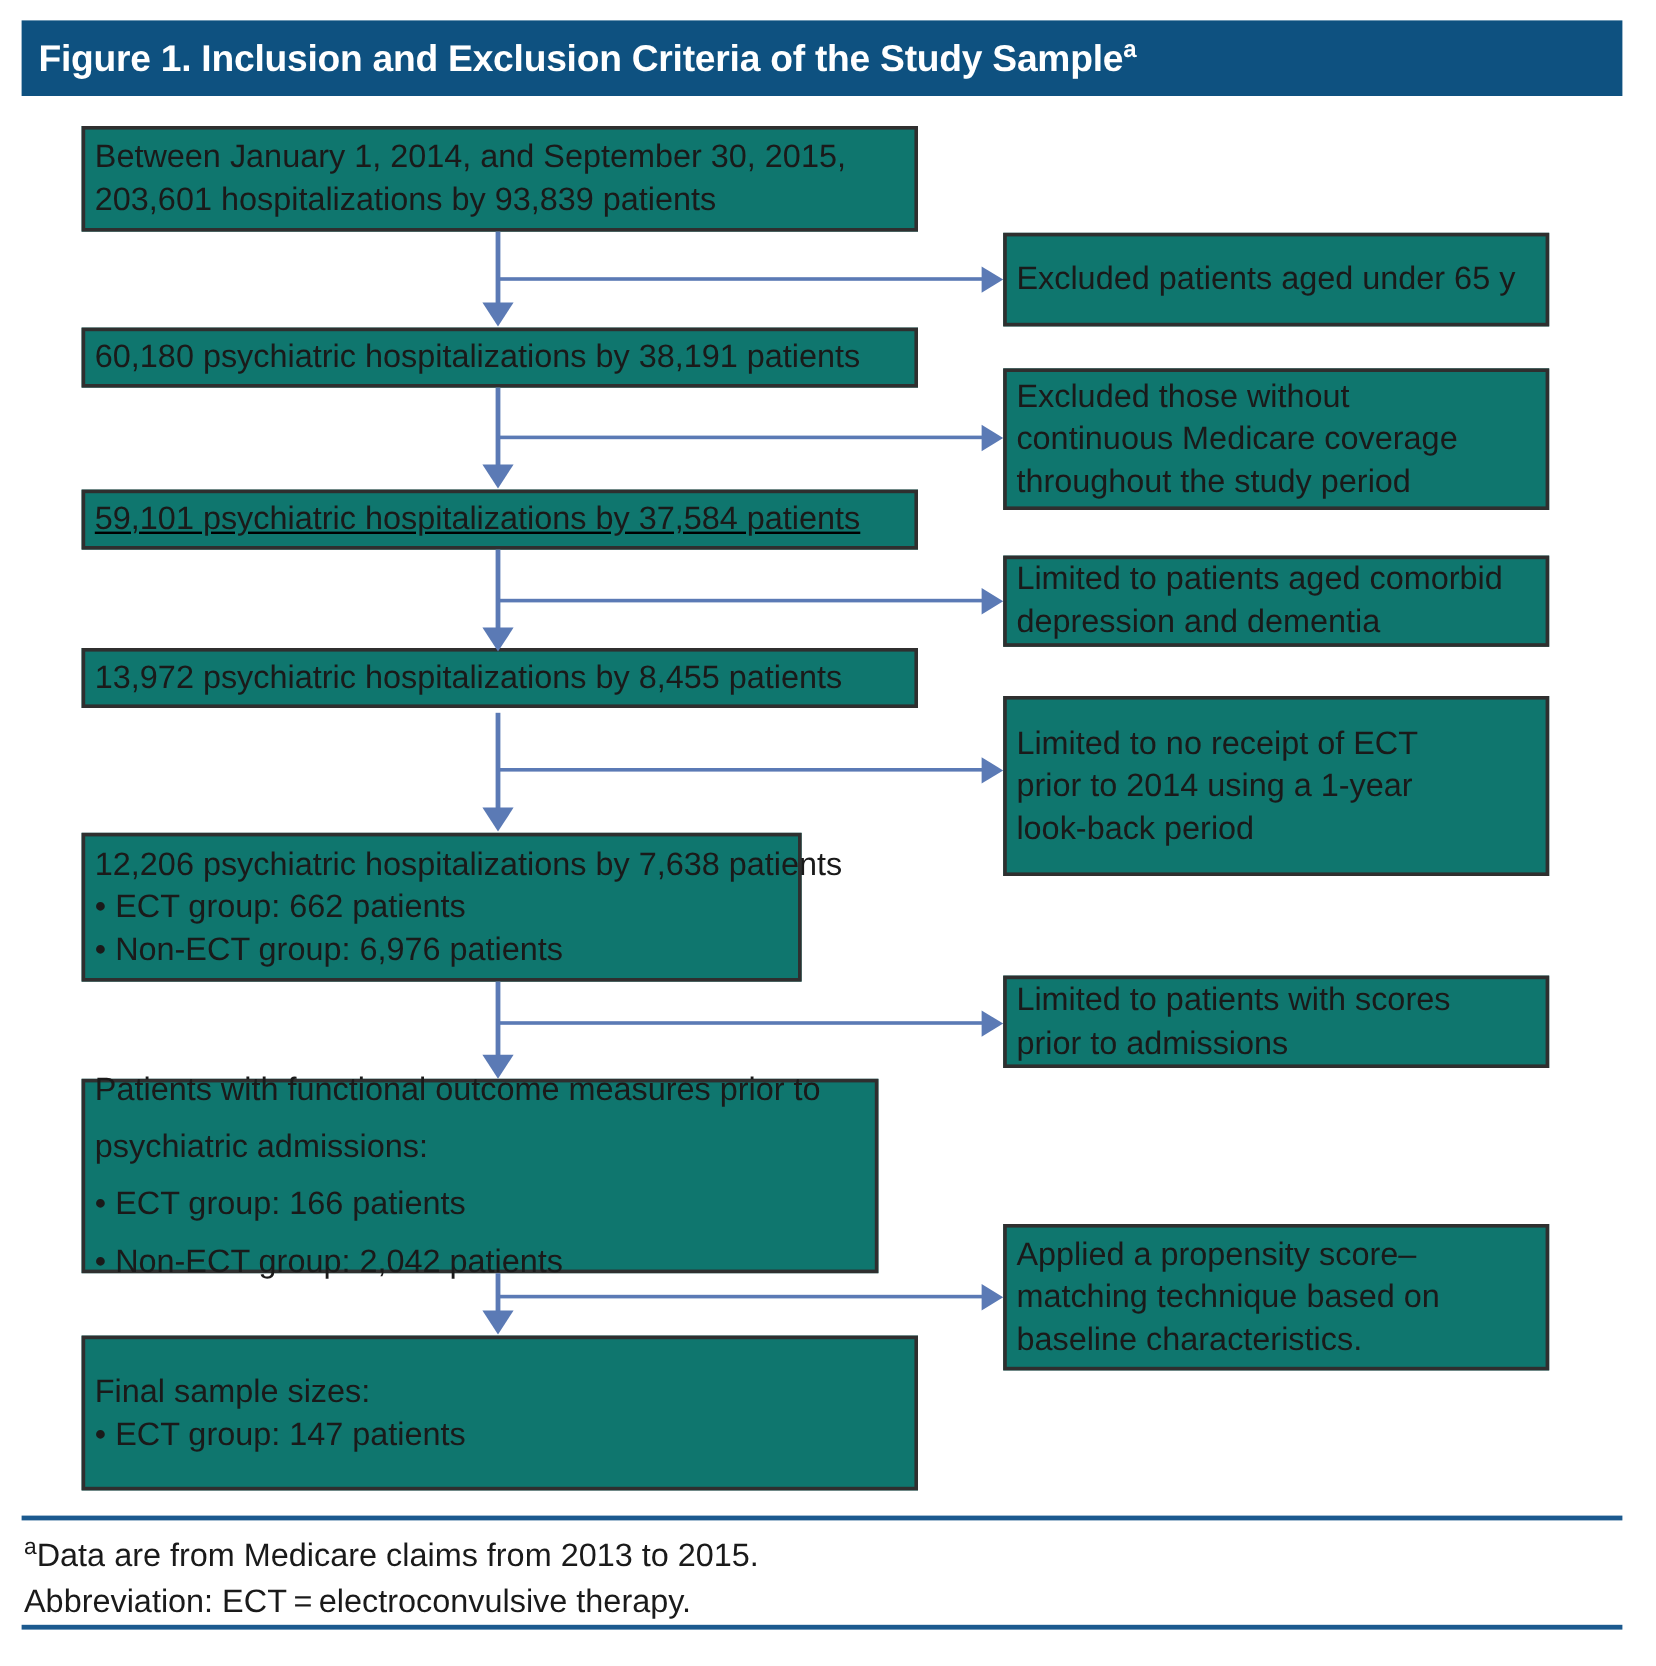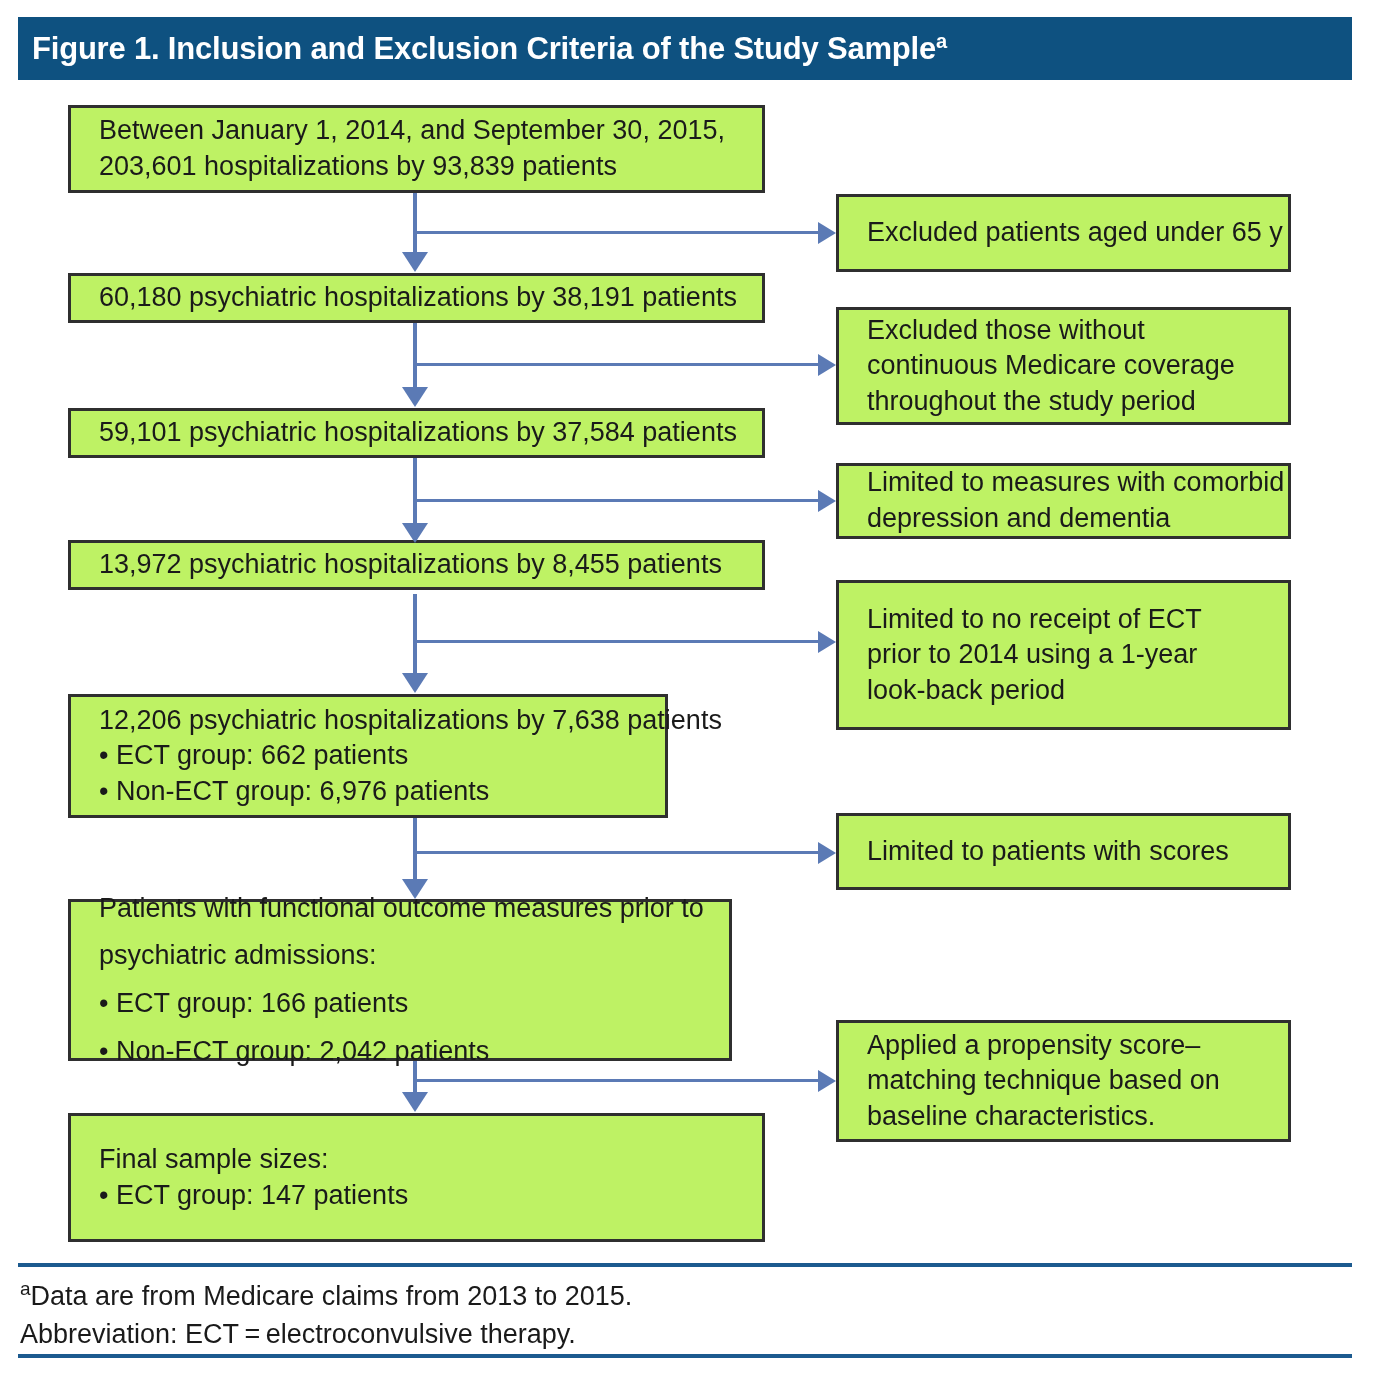--- a/index.html
+++ b/index.html
@@ -21,25 +21,25 @@
   }
   .title-text{
     color:#ffffff;font-size:31px;font-weight:bold;
     letter-spacing:-0.2px;padding-left:14px;white-space:nowrap;
   }
   .title-text sup{font-size:20px;vertical-align:super;line-height:0;}
 
   
   .fbox{
     position:absolute;
-    background:#bef264;
+    background:#0f766e;
     border:3px solid #2f2f2f;
     box-sizing:border-box;
     display:flex;flex-direction:column;justify-content:center;
-    padding:0 28px;
+    padding:0 8px;
   }
   .fbox .line{
     font-size:27px;color:#1a1a1a;line-height:1.32;white-space:nowrap;
   }
   .fbox .line.bullet{ text-indent:0; }
 
   
   .vline{position:absolute;width:4px;background:#5b7ab5;}
   .hline{position:absolute;height:3px;background:#5b7ab5;}
   .arrow-down{
@@ -78,21 +78,21 @@
 
   <div class="fbox" style="left:68px;top:105px;width:697px;height:88px;">
     <div class="line">Between January 1, 2014, and September 30, 2015,</div>
     <div class="line">203,601 hospitalizations by 93,839 patients</div>
   </div>
 
   <div class="fbox" style="left:68px;top:273px;width:697px;height:50px;">
     <div class="line">60,180 psychiatric hospitalizations by 38,191 patients</div>
   </div>
 
-  <div class="fbox" style="left:68px;top:408px;width:697px;height:50px;">
+  <div class="fbox" style="left:68px;top:408px;width:697px;height:50px;text-decoration:underline;">
     <div class="line">59,101 psychiatric hospitalizations by 37,584 patients</div>
   </div>
 
   <div class="fbox" style="left:68px;top:540px;width:697px;height:50px;">
     <div class="line">13,972 psychiatric hospitalizations by 8,455 patients</div>
   </div>
 
   <div class="fbox" style="left:68px;top:694px;width:600px;height:124px;">
     <div class="line">12,206 psychiatric hospitalizations by 7,638 patients</div>
     <div class="line bullet">• ECT group: 662 patients</div>
@@ -115,32 +115,33 @@
     <div class="line">Excluded patients aged under 65 y</div>
   </div>
 
   <div class="fbox" style="left:836px;top:307px;width:455px;height:118px;">
     <div class="line">Excluded those without</div>
     <div class="line">continuous Medicare coverage</div>
     <div class="line">throughout the study period</div>
   </div>
 
   <div class="fbox" style="left:836px;top:463px;width:455px;height:76px;">
-    <div class="line">Limited to measures with comorbid</div>
+    <div class="line">Limited to patients aged comorbid</div>
     <div class="line">depression and dementia</div>
   </div>
 
   <div class="fbox" style="left:836px;top:580px;width:455px;height:150px;">
     <div class="line">Limited to no receipt of ECT</div>
     <div class="line">prior to 2014 using a 1-year</div>
     <div class="line">look-back period</div>
   </div>
 
   <div class="fbox" style="left:836px;top:813px;width:455px;height:77px;">
     <div class="line">Limited to patients with scores</div>
+    <div class="line">prior to admissions</div>
   </div>
 
   <div class="fbox" style="left:836px;top:1020px;width:455px;height:122px;">
     <div class="line">Applied a propensity score–</div>
     <div class="line">matching technique based on</div>
     <div class="line">baseline characteristics.</div>
   </div>
 
   <div class="vline" style="left:413px;top:193px;height:60px;"></div>
   <div class="arrow-down" style="left:402px;top:252px;"></div>

